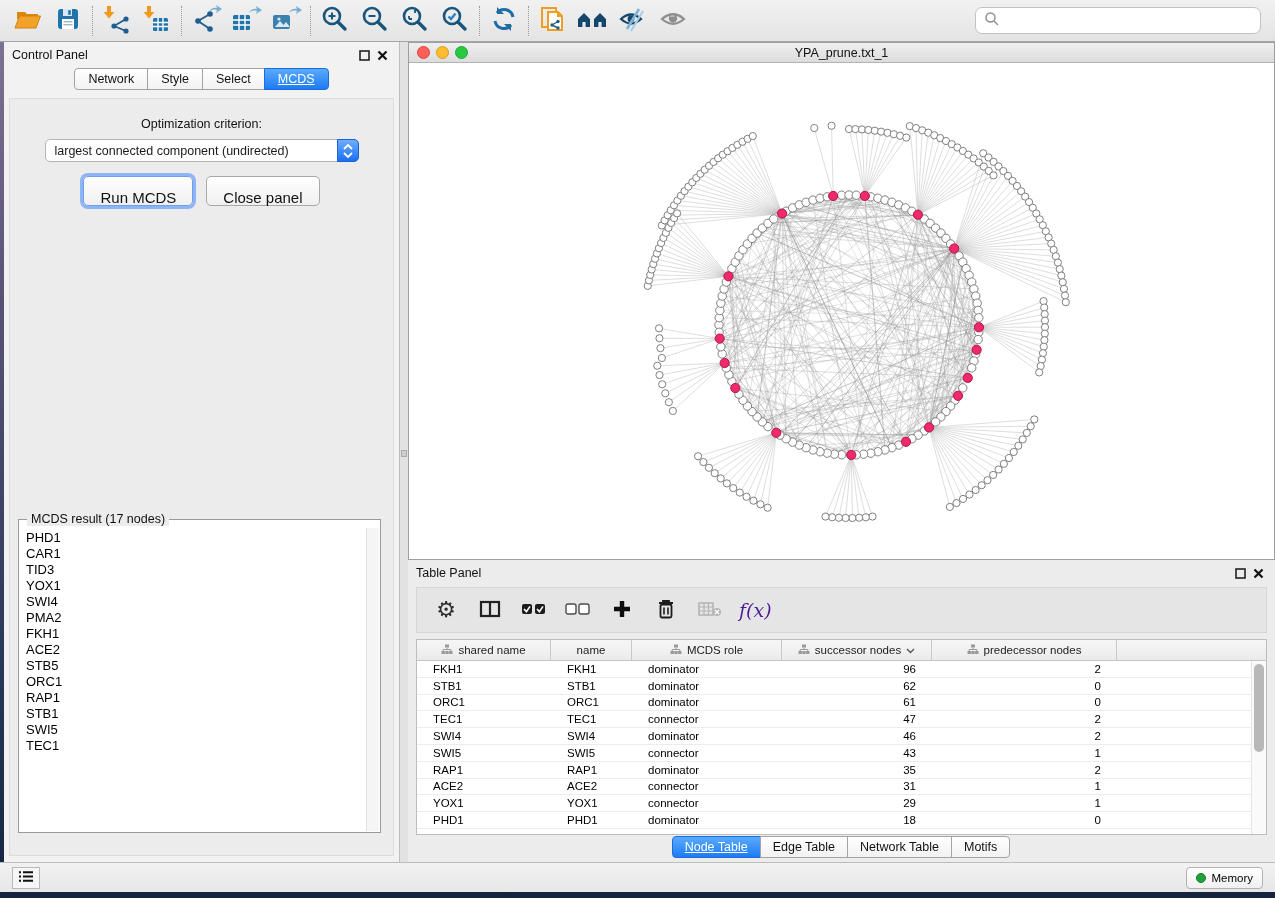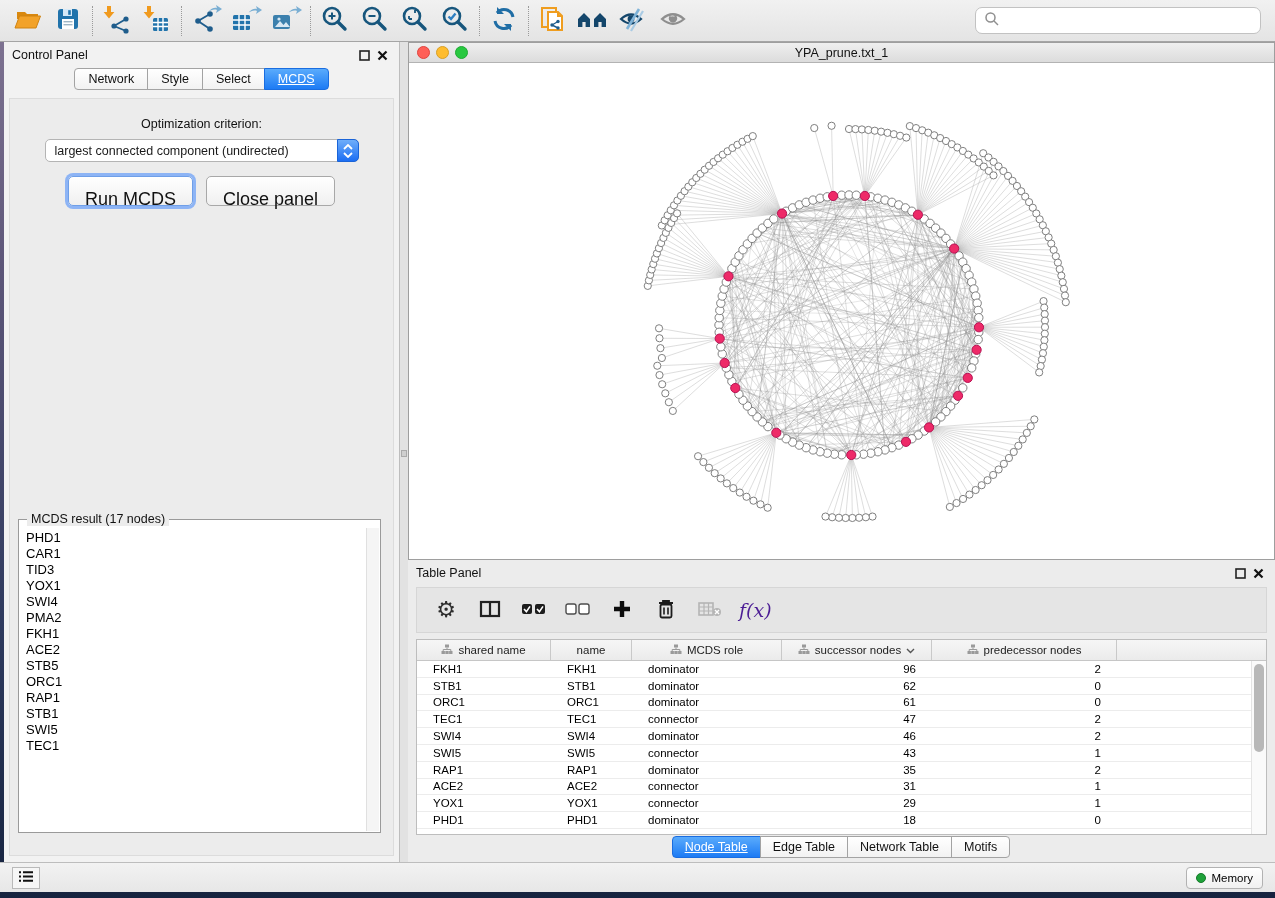--- a/index.html
+++ b/index.html
@@ -55,21 +55,21 @@
   .select .stepper {
     position:absolute; right:-1px; top:-1px; width:22px; height:23px;
     background:linear-gradient(180deg,#6faefa,#1c6ef3);
     border:1px solid #1a64d8; border-radius:0 5px 5px 0;
     display:flex; flex-direction:column; align-items:center; justify-content:center; gap:2px;
   }
   .btn-row { display:flex; justify-content:center; gap:13px; margin-top:14px; }
   .push-btn {
     background:linear-gradient(180deg,#ffffff,#f0f0f0);
     border:1px solid #a8a8a8; border-radius:5px; height:30px;
-    padding:12px 16px; font-size:18px; color:#111; cursor:default;
+    padding:12px 16px; font-size:15px; color:#111; cursor:default;
   }
   .push-btn.focused { box-shadow:0 0 0 3px rgba(90,150,250,.65); border-color:#6f9fe8; }
   .fieldset {
     position:absolute; left:8px; right:12px; top:420px; bottom:22px;
     border:1px solid #9a9a9a; background:#fff;
   }
   .fieldset .legend {
     position:absolute; top:-8px; left:8px; background:#ececec; padding:0 4px;
     font-size:12.5px; color:#111;
   }

